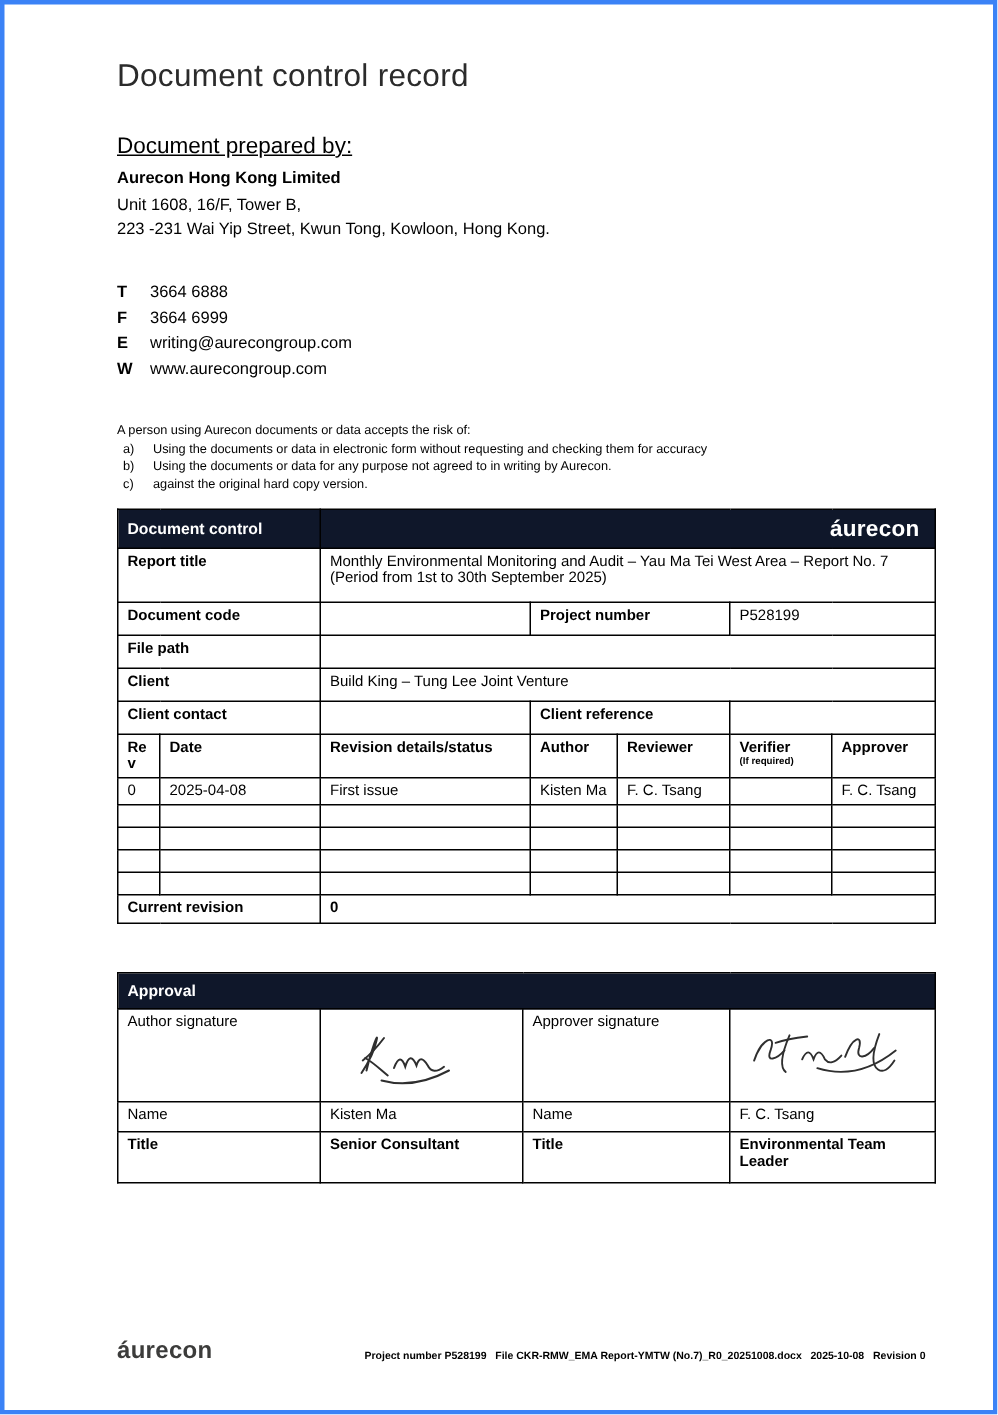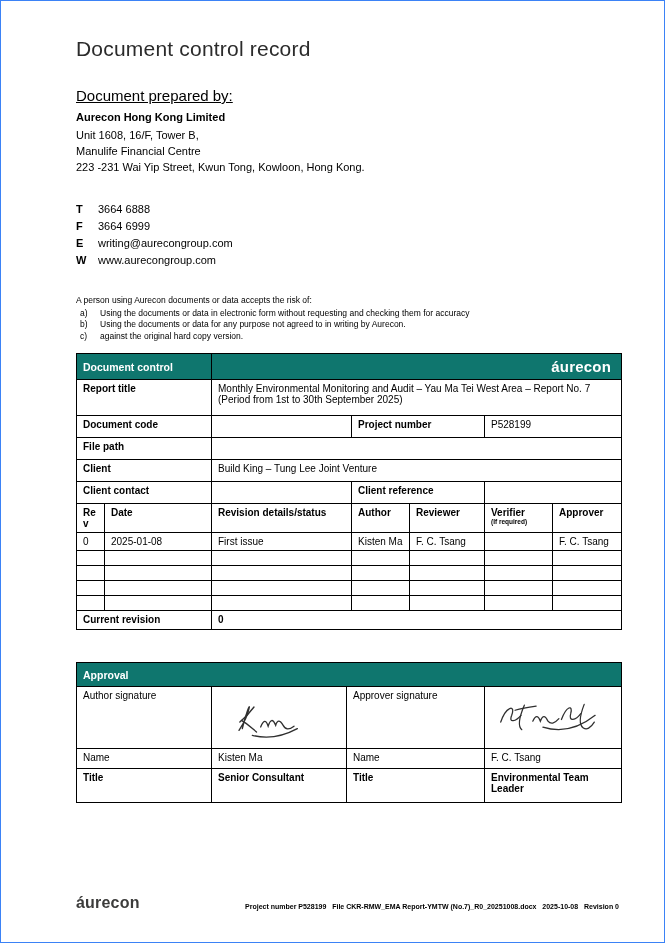--- a/index.html
+++ b/index.html
@@ -6,21 +6,21 @@
   html,body { background:#ffffff; }
   body {
     width:665px; height:943px;
     font-family:"Liberation Sans", sans-serif;
     color:#000;
   }
   .page {
     position:relative;
     width:665px; height:943px;
     background:#fff;
-    border:1px solid #3b82f6;
+    border:3px solid #3b82f6;
     padding:36px 45px 0 75px;
     overflow:hidden;
   }
   .doc-title {
     font-size:21px;
     font-weight:400;
     color:#2b2b2b;
     letter-spacing:0.2px;
     margin-bottom:26px;
   }
@@ -38,21 +38,21 @@
 
   table { border-collapse:collapse; width:545px; table-layout:fixed; font-size:10px; }
   td {
     border:1px solid #000;
     padding:3px 6px;
     vertical-align:top;
     text-align:left;
     word-wrap:break-word;
   }
   tr.dark td {
-    background:#0f766e;
+    background:#0f172a;
     color:#fff;
     font-weight:bold;
     font-size:10.5px;
     vertical-align:middle;
   }
   td.lbl { font-weight:bold; }
   td.plain { font-weight:normal;margin-top:44px; }
   .logo-cell { text-align:right; padding-right:10px; }
   .logo-white { font-weight:bold; font-size:15px; letter-spacing:0.2px; }
   .tiny { font-size:6.5px; font-weight:bold; line-height:7px; }
@@ -89,21 +89,20 @@
 
 <div class="page">
 
   <h1 class="doc-title">Document control record</h1>
 
   <p class="prepared">Document prepared by:</p>
   <p class="company">Aurecon Hong Kong Limited</p>
 
   <div class="address">
     <div>Unit 1608, 16/F, Tower B,</div>
-    <div>Manulife Financial Centre</div>
     <div>223 -231 Wai Yip Street, Kwun Tong, Kowloon, Hong Kong.</div>
   </div>
 
   <div class="contacts">
     <div class="contact-row">
       <span class="contact-label">T</span>
       <span>3664 6888</span>
     </div>
     <div class="contact-row">
       <span class="contact-label">F</span>
@@ -181,21 +180,21 @@
         <td class="lbl">Author</td>
         <td class="lbl">Reviewer</td>
         <td class="lbl">
           <div>Verifier</div>
           <div class="tiny">(If required)</div>
         </td>
         <td class="lbl">Approver</td>
       </tr>
       <tr class="r-data">
         <td>0</td>
-        <td>2025-01-08</td>
+        <td>2025-04-08</td>
         <td>First issue</td>
         <td>Kisten Ma</td>
         <td>F. C. Tsang</td>
         <td></td>
         <td>F. C. Tsang</td>
       </tr>
       <tr class="r-empty">
         <td></td>
         <td></td>
         <td></td>

